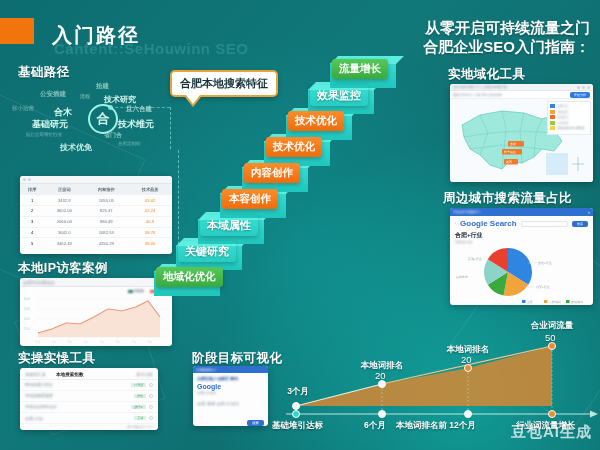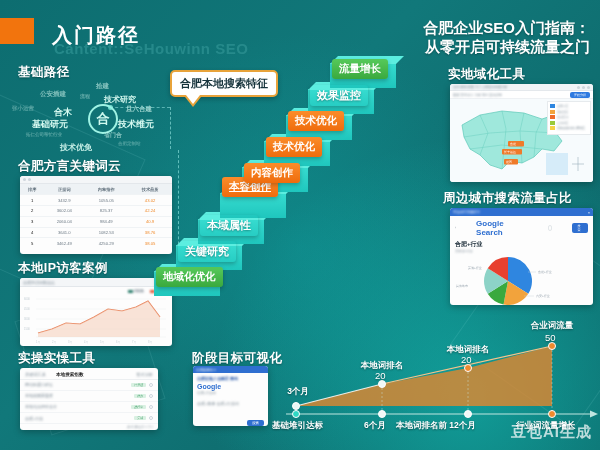--- a/index.html
+++ b/index.html
@@ -106,22 +106,22 @@
 
   <div class="poly p1"></div>
   <div class="poly p2"></div>
   <div class="poly p3"></div>
 
   <div class="hdr-bar"></div>
   <div class="hdr-title">入门路径</div>
   <div class="hdr-sub">Cantent::SeHouwinn SEO</div>
 
   <div class="tr-title">
+    <div>从零开启可持续流量之门</div>
     <div>合肥企业SEO入门指南：</div>
-    <div>从零开启可持续流量之门</div>
   </div>
 
   <div class="sec-h" style="left:18px;top:64px;">基础路径</div>
 
   <div class="cloud" id="cloud">
     <div class="logo">合</div>
   <span style="left: 22px; top: 12px; font-size: 6.5px; opacity: 0.55; color: rgb(216, 251, 242); filter: blur(0.45px);">公安插建</span>
       <span style="left: 78px; top: 4px; font-size: 6.5px; opacity: 0.6; color: rgb(216, 251, 242); filter: blur(0.45px);">拾建</span>
       <span style="left: 86px; top: 16px; font-size: 8px; opacity: 0.95; color: rgb(216, 251, 242); filter: blur(0.45px);">技术研究</span>
       <span style="left: 62px; top: 15px; font-size: 5px; opacity: 0.4; color: rgb(216, 251, 242); filter: blur(0.45px);">流程</span>
@@ -129,21 +129,20 @@
       <span style="left: 36px; top: 28px; font-size: 9px; opacity: 1; color: rgb(216, 251, 242); filter: blur(0.45px);">合木</span>
       <span style="left: 108px; top: 27px; font-size: 6.5px; opacity: 0.7; color: rgb(216, 251, 242); filter: blur(0.45px);">且六合建</span>
       <span style="left: 14px; top: 40px; font-size: 9px; opacity: 1; color: rgb(216, 251, 242); filter: blur(0.45px);">基础研元</span>
       <span style="left: 100px; top: 40px; font-size: 9px; opacity: 1; color: rgb(216, 251, 242); filter: blur(0.45px);">技术维元</span>
       <span style="left: 8px; top: 54px; font-size: 4.5px; opacity: 0.35; color: rgb(216, 251, 242); filter: blur(0.45px);">拓仁公司帮忙行业</span>
       <span style="left: 86px; top: 53px; font-size: 6px; opacity: 0.55; color: rgb(216, 251, 242); filter: blur(0.45px);">省门合</span>
       <span style="left: 42px; top: 64px; font-size: 8px; opacity: 0.9; color: rgb(216, 251, 242); filter: blur(0.45px);">技术优免</span>
       <span style="left: 100px; top: 63px; font-size: 4.5px; opacity: 0.3; color: rgb(216, 251, 242); filter: blur(0.45px);">合肥定制站</span>
     </div>
 
-  <div class="sec-h" style="left:18px;top:158px;">合肥方言关键词云</div>
 
   <div class="panel" style="left:20px;top:176px;width:152px;height:78px;">
     <div class="pnl-bar">
       <div class="dot"></div>
       <div class="dot"></div>
     </div>
     <table class="tbl" id="kwTable">
         <tbody>
           <tr>
             <th>排序</th>
@@ -310,21 +309,21 @@
         <div class="top"></div>
       </div>
       <div class="chip og" style="left: 116px; top: 82px; z-index: 37;">技术优化</div>
       <div class="step" style="left: 92px; top: 112px; width: 66px; height: 25px; z-index: 16;">
         <div class="top"></div>
       </div>
       <div class="chip og" style="left: 94px; top: 108px; z-index: 36;">内容创作</div>
       <div class="step" style="left: 70px; top: 138px; width: 66px; height: 25px; z-index: 15;">
         <div class="top"></div>
       </div>
-      <div class="chip og" style="left: 72px; top: 122px; z-index: 35; text-decoration: underline;">本容创作</div>
+      <div class="chip og" style="left: 72px; top: 134px; z-index: 35;">本容创作</div>
       <div class="step" style="left: 48px; top: 164px; width: 66px; height: 25px; z-index: 14;">
         <div class="top"></div>
       </div>
       <div class="chip pl" style="left: 50px; top: 160px; z-index: 34;">本域属性</div>
       <div class="step" style="left: 26px; top: 190px; width: 66px; height: 25px; z-index: 13;">
         <div class="top"></div>
       </div>
       <div class="chip pl" style="left: 28px; top: 186px; z-index: 33;">关键研究</div>
       <div class="step" style="left: 4px; top: 216px; width: 66px; height: 25px; z-index: 12;">
         <div class="top"></div>
@@ -408,21 +407,21 @@
     </div>
   </div>
 
   <div class="sec-h" style="left:443px;top:190px;">周边城市搜索流量占比</div>
 
   <div class="panel" style="left:450px;top:208px;width:143px;height:97px;">
     <div style="height:8px;background:#2f6fd0;display:flex;align-items:center;justify-content:space-between;padding:0 3px;">
       <span style="color:#e8f0ff;font-size:3.4px;" class="blurtxt">周边城市流量统计</span>
       <span style="color:#fff;font-size:4px;">×</span>
     </div>
-    <div style="display:flex;align-items:center;gap:20px;padding:3px 5px;">
+    <div style="display:flex;align-items:center;gap:4px;padding:3px 5px;">
       <span style="font-size:3.2px;color:#8a97a2;">‹</span>
       <span style="font-size:8px;font-weight:bold;color:#2f6fd0;filter:blur(.4px);">Google Search</span>
       <span style="flex:1;border:1px solid #e3e7ea;border-radius:2px;height:6px;font-size:3px;color:#b6bfc7;padding-left:2px;" title="合肥+行业"></span>
       <span style="background:#2f6fd0;color:#fff;font-size:3px;padding:1px 5px;border-radius:2px;filter:blur(.3px);">搜索</span>
     </div>
     <div style="padding:0 5px;">
       <div style="font-size:6px;font-weight:bold;color:#21313d;filter:blur(.4px);">合肥+行业</div>
       <div class="blurtxt" style="font-size:3.2px;">安徽省+行业</div>
     </div>
     <svg width="143" height="62" viewBox="0 0 143 62" id="pieSvg">

